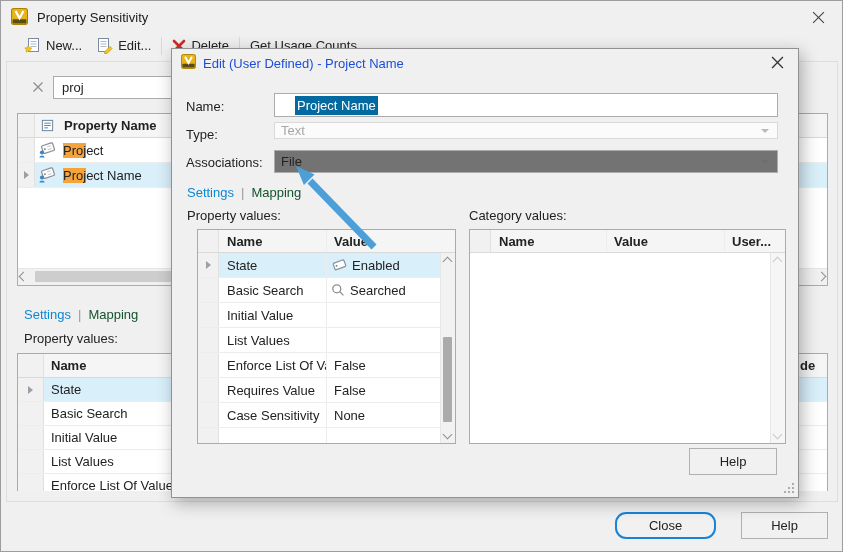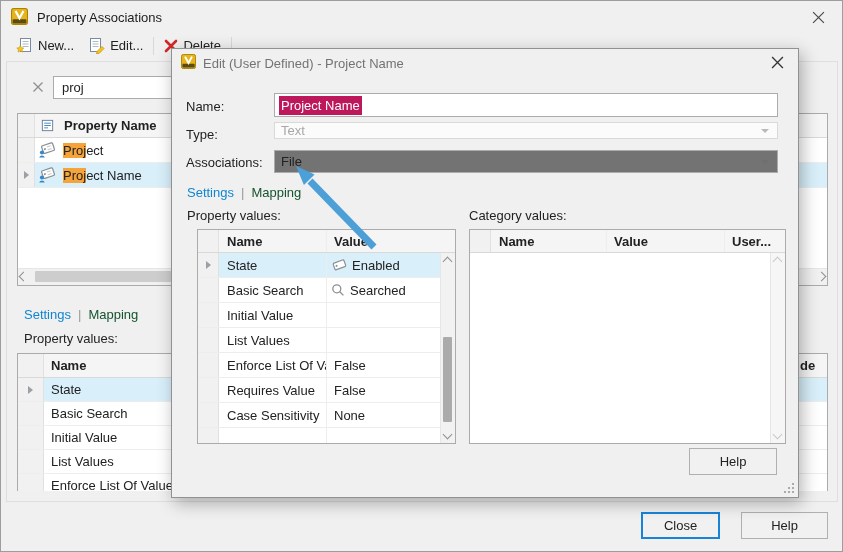--- a/index.html
+++ b/index.html
@@ -3,21 +3,21 @@
 <meta charset="utf-8">
 <style>
   html,body{margin:0;padding:0;background:#fff;}
   .screen{position:relative;width:843px;height:552px;font-family:"Liberation Sans",sans-serif;font-size:13px;color:#222;overflow:hidden;}
   .abs{position:absolute;box-sizing:border-box;}
 
   
   .win{left:0;top:0;width:843px;height:552px;background:#f0f0f0;border:1px solid #9d9d9d;}
   .wtitle{left:36px;top:9px;color:#1b1b1b;white-space:nowrap;}
   .winclose{right:16px;top:8px;width:16px;height:16px;display:flex;align-items:center;justify-content:center;}
-  .toolbar{left:0;top:31px;width:100%;height:27px;display:flex;align-items:center;padding-left:8px;box-sizing:border-box;}
+  .toolbar{left:0;top:31px;width:100%;height:27px;display:flex;align-items:center;padding-left:16px;box-sizing:border-box;}
   .tb-btn{display:flex;align-items:center;gap:5px;border:none;background:transparent;font:inherit;color:#222;padding:2px 7px;cursor:default;white-space:nowrap;}
   .tb-sep{width:1px;height:18px;background:#d8d8d8;margin:0 3px;}
   .panel{left:5px;top:60px;width:832px;height:441px;border:1px solid #dedede;}
 
   
   .table{background:#fff;border:1px solid #ababab;overflow:hidden;}
   .trow{display:flex;align-items:stretch;border-bottom:1px solid #ededed;box-sizing:border-box;background:#fff;}
   .thead{background:#f5f5f5;font-weight:bold;border-bottom:1px solid #d9d9d9;color:#222;}
   .cell{display:flex;align-items:center;box-sizing:border-box;overflow:hidden;white-space:nowrap;}
   .selcol{background:#f1f1f1;border-right:1px solid #e0e0e0;justify-content:center;flex:none;}
@@ -37,53 +37,53 @@
   
   .hscroll{position:absolute;left:0;right:0;bottom:0;height:16px;background:#f1f1f1;border-top:1px solid #e6e6e6;}
   .vscroll{position:absolute;top:23px;right:0;bottom:0;width:14px;background:#f2f2f2;border-left:1px solid #e6e6e6;}
   .sb-btn{position:absolute;display:flex;align-items:center;justify-content:center;}
   .hthumb{position:absolute;top:2px;height:11px;background:#cdcdcd;border-radius:1px;}
   .vthumb{position:absolute;left:2px;width:9px;background:#ababab;border-radius:1px;}
 
   .inputbox{background:#fff;border:1px solid #ababab;display:flex;align-items:center;}
   .combo{background:#737373;border:1px solid #ababab;display:flex;align-items:center;padding:0 8px 0 6px;justify-content:space-between;}
   .combo.dis{background:#fbfbfb;border-color:#d9d9d9;color:#a8a8a8;}
-  .seltext{background:#be185d;color:#fff;padding:2px 2px;margin-left:4px;}
+  .seltext{background:#0369a1;color:#fff;padding:2px 2px;margin-left:20px;}
 
   .tabs{display:flex;gap:0;align-items:center;white-space:nowrap;}
   .tab-active{color:#0f86d2;}
   .tab-sepc{color:#9a9a9a;margin:0 7px;}
   .tab-idle{color:#14532d;}
 
   .btn{display:flex;align-items:center;justify-content:center;background:#f1f1f1;border:1px solid #b0b0b0;font:inherit;color:#222;cursor:default;}
   .btn.default{border:2px solid #1883d7;}
 
   
   .dialog{left:171px;top:48px;width:628px;height:450px;background:#f0f0f0;border:1px solid #919191;box-shadow:3px 5px 16px rgba(0,0,0,.30);}
-  .dtitle{left:31px;top:7px;color:#737373;white-space:nowrap;}
+  .dtitle{left:31px;top:7px;color:#1d4ed8;white-space:nowrap;}
 
   .icon{display:inline-flex;flex:none;align-items:center;justify-content:center;}
   svg{display:block;}
 </style>
 </head>
 <body>
 
 <div class="screen">
 
   <div class="abs win">
 
     <div class="abs" style="left:0;top:0;width:100%;height:32px;">
       <span class="abs icon" style="left:10px;top:7px;">
         <svg width="17" height="17" viewBox="0 0 16 16">
             <rect x="0.5" y="0.5" width="15" height="15" rx="2" fill="#e7b41c" stroke="#ab8200"></rect>
             <rect x="1.5" y="10.5" width="13" height="4" rx="0.8" fill="#5a4a14"></rect>
             <path d="M4.3 2.8 L8 9.6 L11.7 2.8" stroke="#fff" stroke-width="2.1" fill="none"></path>
           </svg>
       </span>
-      <span class="abs wtitle">Property Associations</span>
+      <span class="abs wtitle">Property Sensitivity</span>
       <span class="abs winclose">
         <svg width="13" height="13" viewBox="0 0 12 12">
             <path d="M1 1 L11 11 M11 1 L1 11" stroke="#4a4a4a" stroke-width="1.1"></path>
           </svg>
       </span>
     </div>
 
     <div class="abs toolbar">
       <button class="tb-btn">
         <span class="icon">
@@ -112,20 +112,23 @@
       <span class="tb-sep"></span>
       <button class="tb-btn">
         <span class="icon">
           <svg width="14" height="14" viewBox="0 0 14 14">
               <path d="M2 2 L12 12 M12 2 L2 12" stroke="#cf2a27" stroke-width="2.6" stroke-linecap="round"></path>
             </svg>
         </span>
         <span>Delete</span>
       </button>
       <span class="tb-sep"></span>
+      <button class="tb-btn">
+        <span>Get Usage Counts</span>
+      </button>
     </div>
 
     <div class="abs panel"></div>
 
     <span class="abs icon" style="left:31px;top:80px;">
       <svg width="12" height="12" viewBox="0 0 12 12">
           <path d="M1.5 1.5 L10.5 10.5 M10.5 1.5 L1.5 10.5" stroke="#8f8f8f" stroke-width="1.3"></path>
         </svg>
     </span>
     <div class="abs inputbox" style="left:52px;top:75px;width:560px;height:23px;">
@@ -226,21 +229,21 @@
       <div class="trow" style="height:24px;">
         <div class="cell selcol" style="width:26px;"></div>
         <div class="cell" style="flex:1;padding-left:7px;">List Values</div>
       </div>
       <div class="trow" style="height:24px;">
         <div class="cell selcol" style="width:26px;"></div>
         <div class="cell" style="flex:1;padding-left:7px;">Enforce List Of Values</div>
       </div>
     </div>
 
-    <button class="abs btn default" style="left:640px;top:511px;width:79px;height:27px;">Close</button>
+    <button class="abs btn default" style="left:614px;top:511px;width:101px;height:27px;border-radius:11px;">Close</button>
     <button class="abs btn" style="left:740px;top:511px;width:87px;height:27px;">Help</button>
   </div>
 
   <div class="abs dialog">
 
     <div class="abs" style="left:0;top:0;width:100%;height:27px;">
       <span class="abs icon" style="left:9px;top:5px;">
         <svg width="15" height="15" viewBox="0 0 16 16">
             <rect x="0.5" y="0.5" width="15" height="15" rx="2" fill="#e7b41c" stroke="#ab8200"></rect>
             <rect x="1.5" y="10.5" width="13" height="4" rx="0.8" fill="#5a4a14"></rect>

